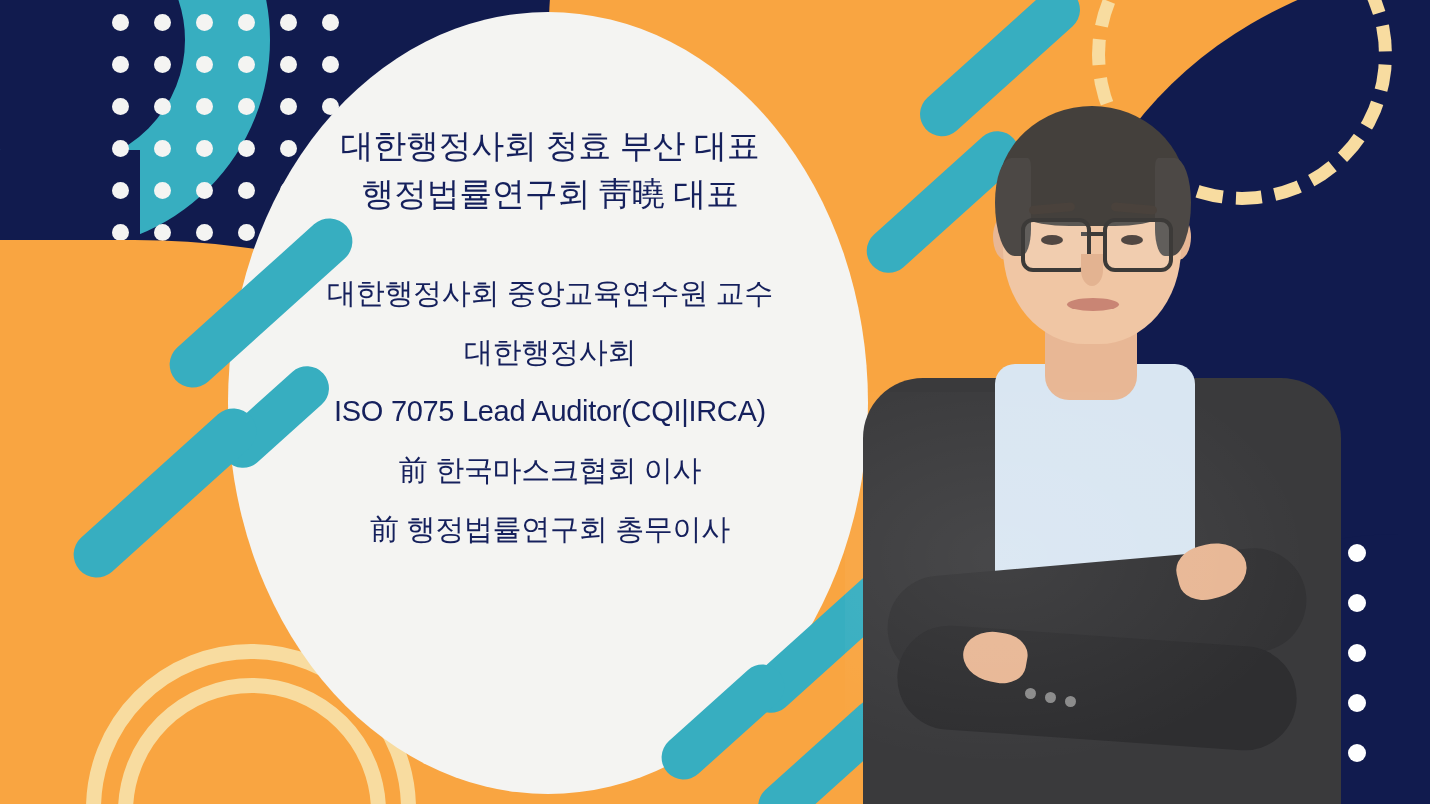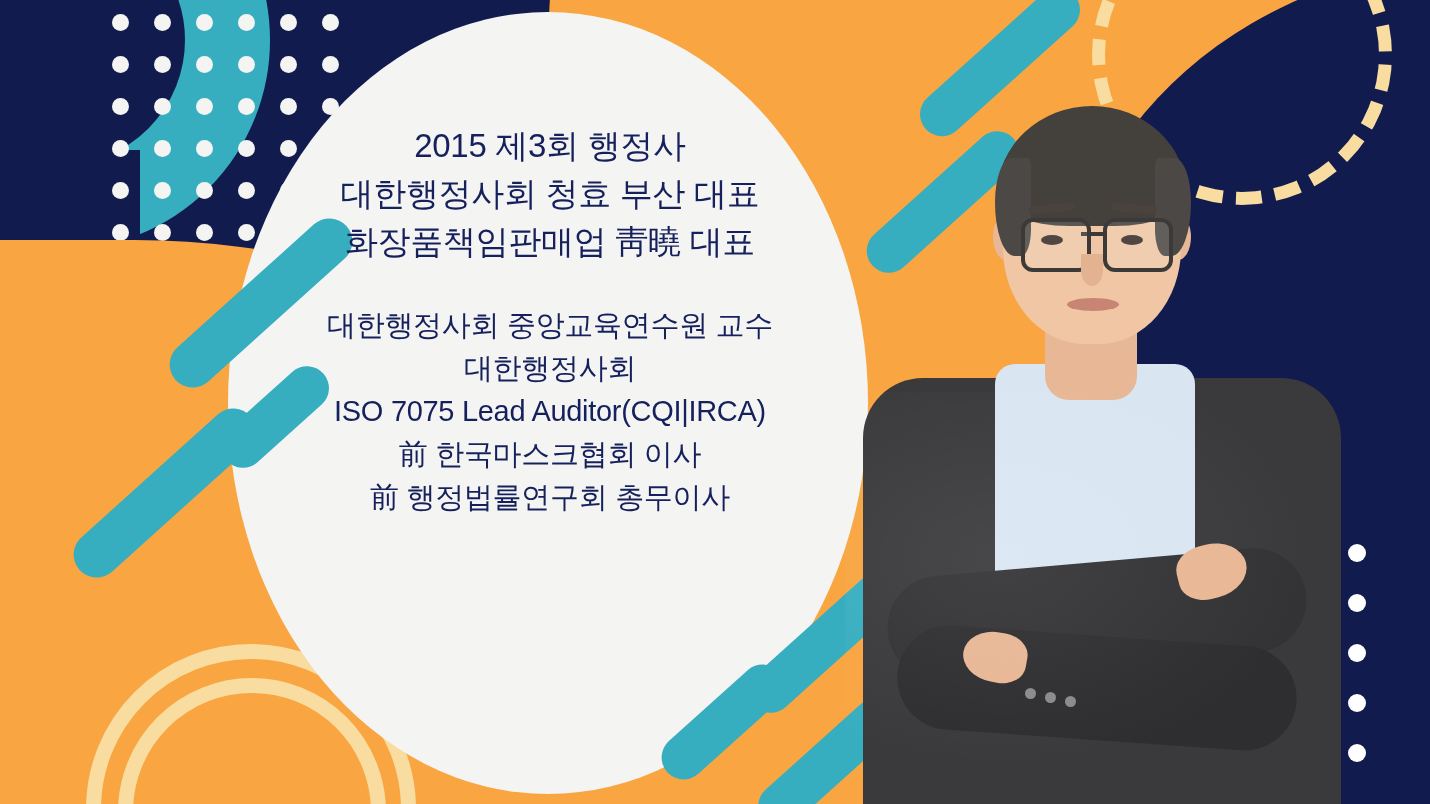--- a/index.html
+++ b/index.html
@@ -114,21 +114,21 @@
 
   
   .text-wrap{
     position:absolute;left:250px;top:0;width:600px;height:804px;
     display:flex;flex-direction:column;align-items:center;
     color:#15205C;text-align:center;z-index:40;
   }
   .heading{margin-top:122px;font-size:33px;line-height:48px;font-weight:400;letter-spacing:-.3px;}
   .heading div{white-space:nowrap;}
   .details{margin-top:38px;font-size:29px;line-height:43px;font-weight:400;letter-spacing:-.3px;}
-  .details div{white-space:nowrap;}
+  .details div{white-space:nowrap;margin-top:16px;}
   .name{
     margin-top:42px;font-size:52px;line-height:60px;font-weight:700;
     letter-spacing:4px;color:#15205C;white-space:nowrap;
   }
 </style>
 </head>
 <body>
 
 <div class="stage">
 
@@ -249,23 +249,22 @@
     <div class="p-hand-r"></div>
     <div class="p-btn1"></div>
     <div class="p-btn2"></div>
     <div class="p-btn3"></div>
     <div class="p-shadow"></div>
   </div>
 
   <div class="text-wrap">
 
     <div class="heading">
-      <div>2015 제3회 행정사</div>
       <div>대한행정사회 청효 부산 대표</div>
-      <div>화장품책임판매업 靑曉 대표</div>
+      <div>행정법률연구회 靑曉 대표</div>
     </div>
 
     <div class="details">
       <div>대한행정사회 중앙교육연수원 교수</div>
       <div>대한행정사회</div>
       <div>ISO 7075 Lead Auditor(CQI|IRCA)</div>
       <div>前 한국마스크협회 이사</div>
       <div>前 행정법률연구회 총무이사</div>
     </div>
 

